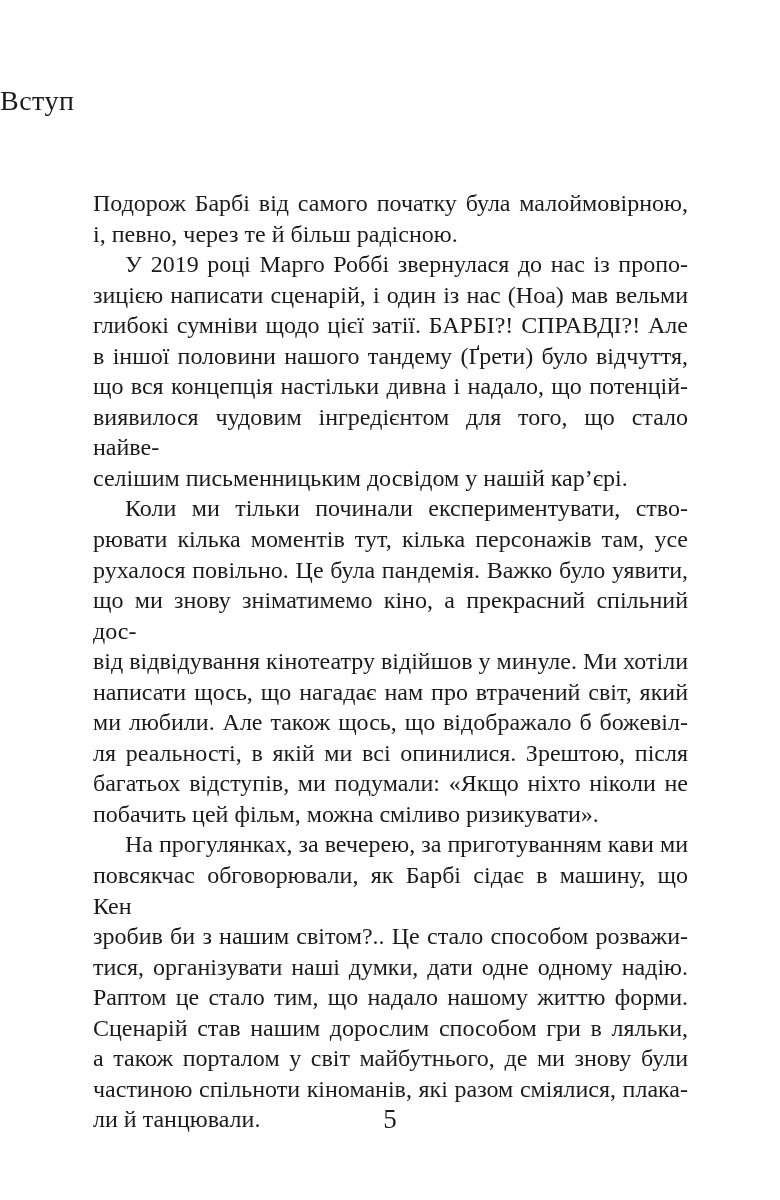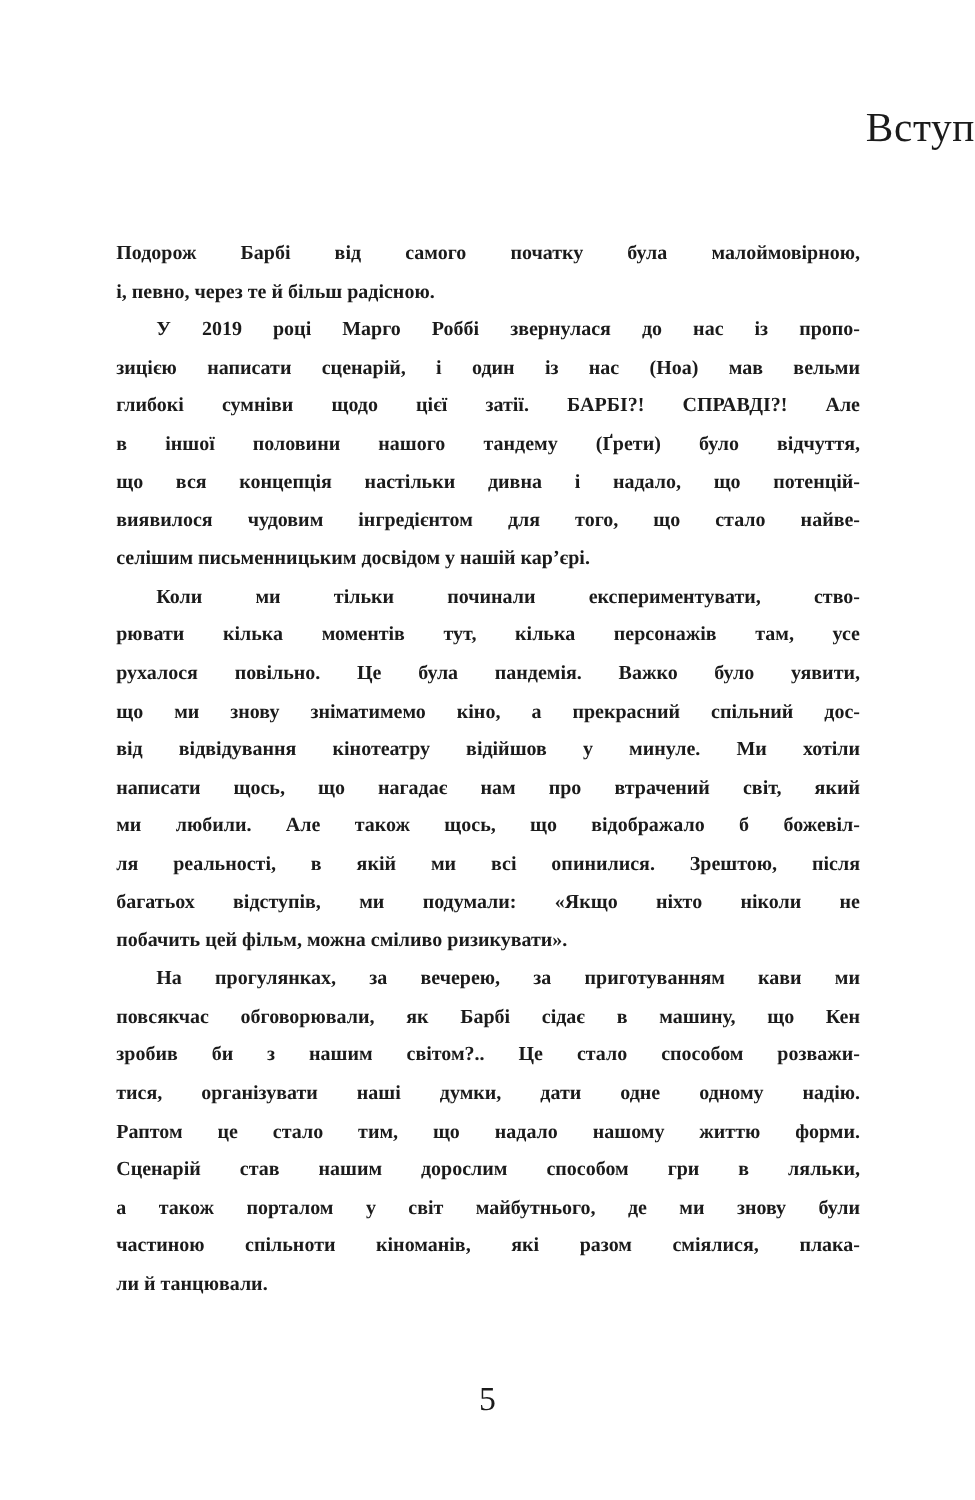--- a/index.html
+++ b/index.html
@@ -14,35 +14,34 @@
     background: #ffffff;
     overflow: hidden;
     font-family: "Liberation Serif", "DejaVu Serif", serif;
     color: #1b1b1b;
   }
   .chapter-title {
     position: absolute;
     top: 84px;
     left: 0;
     width: 100%;
-    text-align: right;
-    font-size: 33px;
+    text-align: left;
+    font-size: 28px;
     font-weight: normal;
     line-height: 1.2;
     letter-spacing: 0.5px;
     margin: 0;
   }
   .body-text {
     position: absolute;
     top: 188px;
     left: 93px;
     width: 595px;
-    font-size: 16px;
+    font-size: 24px;
     line-height: 30.55px;
-    font-weight: bold;
   }
   .paragraph {
     margin: 0;
     padding: 0;
   }
   .text-line {
     text-align: justify;
     text-align-last: justify;
   }
   .text-line.para-end {

